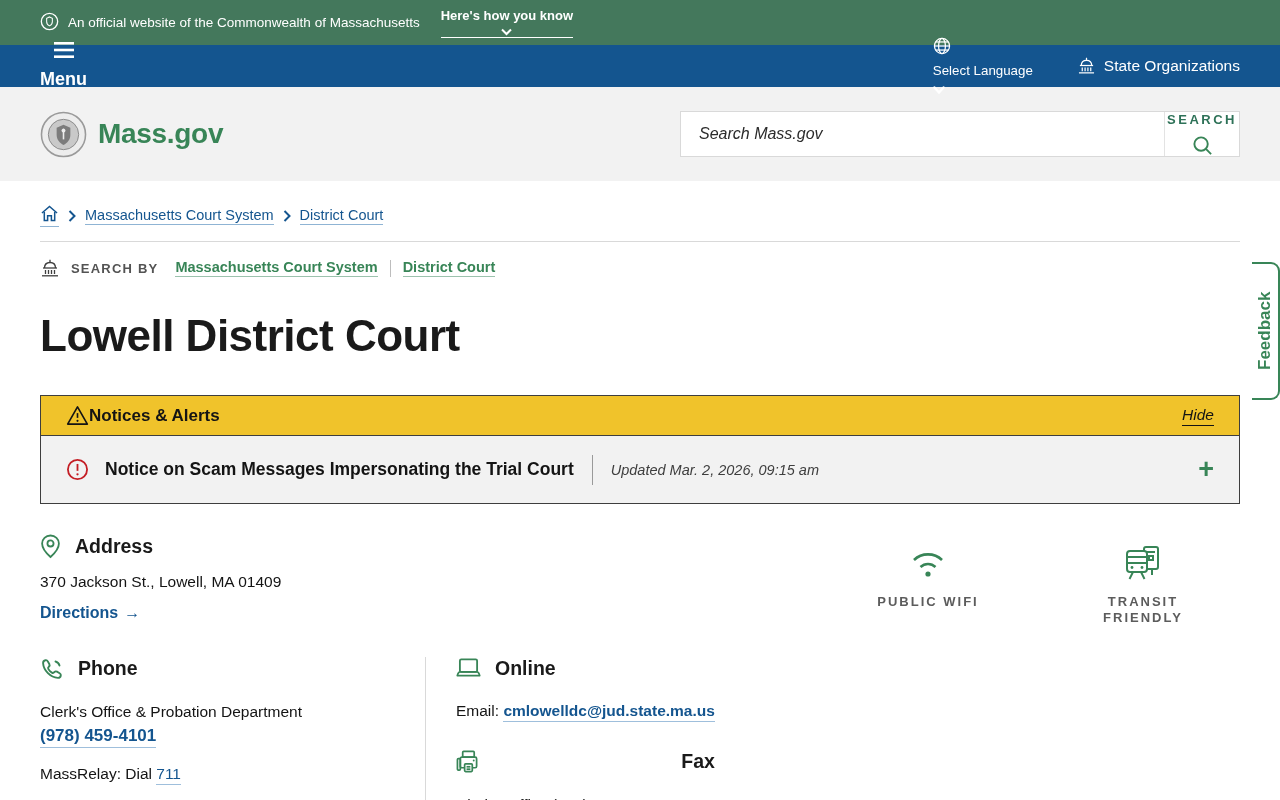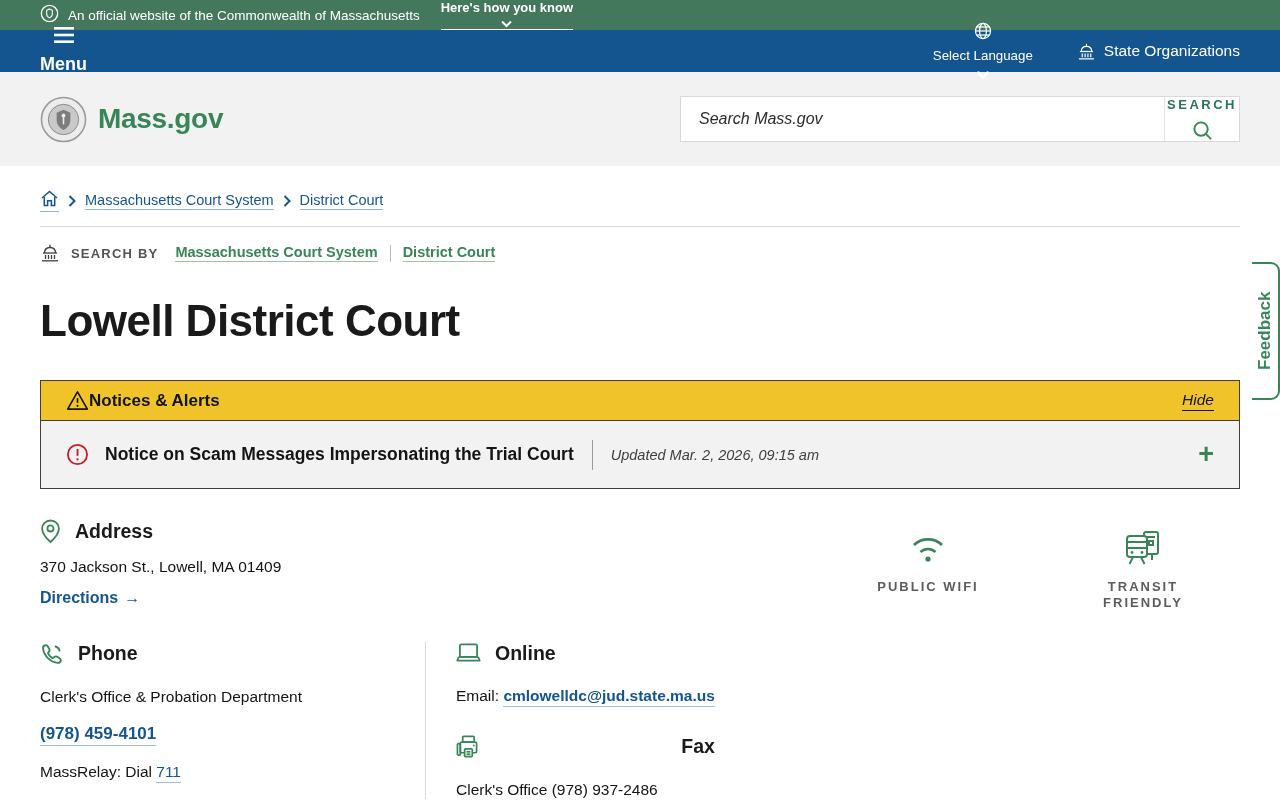--- a/index.html
+++ b/index.html
@@ -8,39 +8,39 @@
     font-family: "Liberation Sans", sans-serif;
     color: #141414;
     background: #ffffff;
     position: relative;
   }
   a { text-decoration: none; color: inherit; }
   button { font-family: inherit; background: none; border: none; cursor: pointer; color: inherit; flex-direction: column; }
 
   
   .official-bar {
-    height: 30px; background: #44785C; color: #ffffff;
+    height: 45px; background: #44785C; color: #ffffff;
     display: flex; align-items: center; padding: 0 40px; gap: 9px;
     font-size: 13.5px;
   }
   .official-bar .seal { flex: 0 0 auto; }
   .how-know {
     margin-left: 12px; color: #fff; font-size: 13px; font-weight: 700;
     border-bottom: 1px solid #fff; display: flex; align-items: center; gap: 5px;
     padding-bottom: 1px;
   }
 
   
   .nav-bar {
     height: 42px; background: #14558F; color: #ffffff;
     display: flex; align-items: center; padding: 0 40px;
   }
   .menu-btn { display: flex; align-items: center; gap: 11px; font-size: 18px; font-weight: 700; color: #fff; }
   .nav-right { margin-left: auto; display: flex; align-items: center; gap: 44px; font-size: 15.5px; }
-  .nav-item { display: flex; align-items: center; gap: 8px; color: #fff; }
+  .nav-item { display: flex; align-items: flex-start; gap: 8px; color: #fff; }
 
   
   .site-header {
     height: 94px; background: #F2F2F2;
     display: flex; align-items: center; justify-content: space-between;
     padding: 0 40px;
   }
   .logo { display: flex; align-items: center; gap: 11px; }
   .logo-text { color: #388557; font-size: 28px; font-weight: 700; letter-spacing: -0.3px; }
   .search-bar {
@@ -108,21 +108,21 @@
     color: #5C5C5C; text-align: center; line-height: 1.25;
   }
 
   
   .columns { margin-top: 30px; display: flex; }
   .col-phone { width: 385px; }
   .col-vsep { width: 1px; background: #D9D9D9; }
   .col-online { padding-left: 30px; }
   .contact-text { margin-top: 22px; font-size: 15.5px; }
   .blue-link { color: #14558F; font-weight: 700; border-bottom: 1px solid #9FBFDC; padding-bottom: 2px; }
-  .phone-number-line { margin-top: 18px; font-size: 17px; }
+  .phone-number-line { margin-top: 5px; font-size: 17px; }
   .massrelay-line { margin-top: 19px; font-size: 15.5px; }
   .massrelay-line a { color: #14558F; border-bottom: 1px solid #9FBFDC; padding-bottom: 2px; }
   .email-line { margin-top: 22px; font-size: 15.5px; }
   .email-line a { color: #14558F; font-weight: 700; border-bottom: 1px solid #9FBFDC; padding-bottom: 2px; }
   .fax-heading { margin-top: 30px; justify-content: space-between; }
   .fax-line { margin-top: 22px; font-size: 15.5px; }
 
   
   .feedback-tab {
     position: absolute; right: 0; top: 262px; width: 28px; height: 138px;

